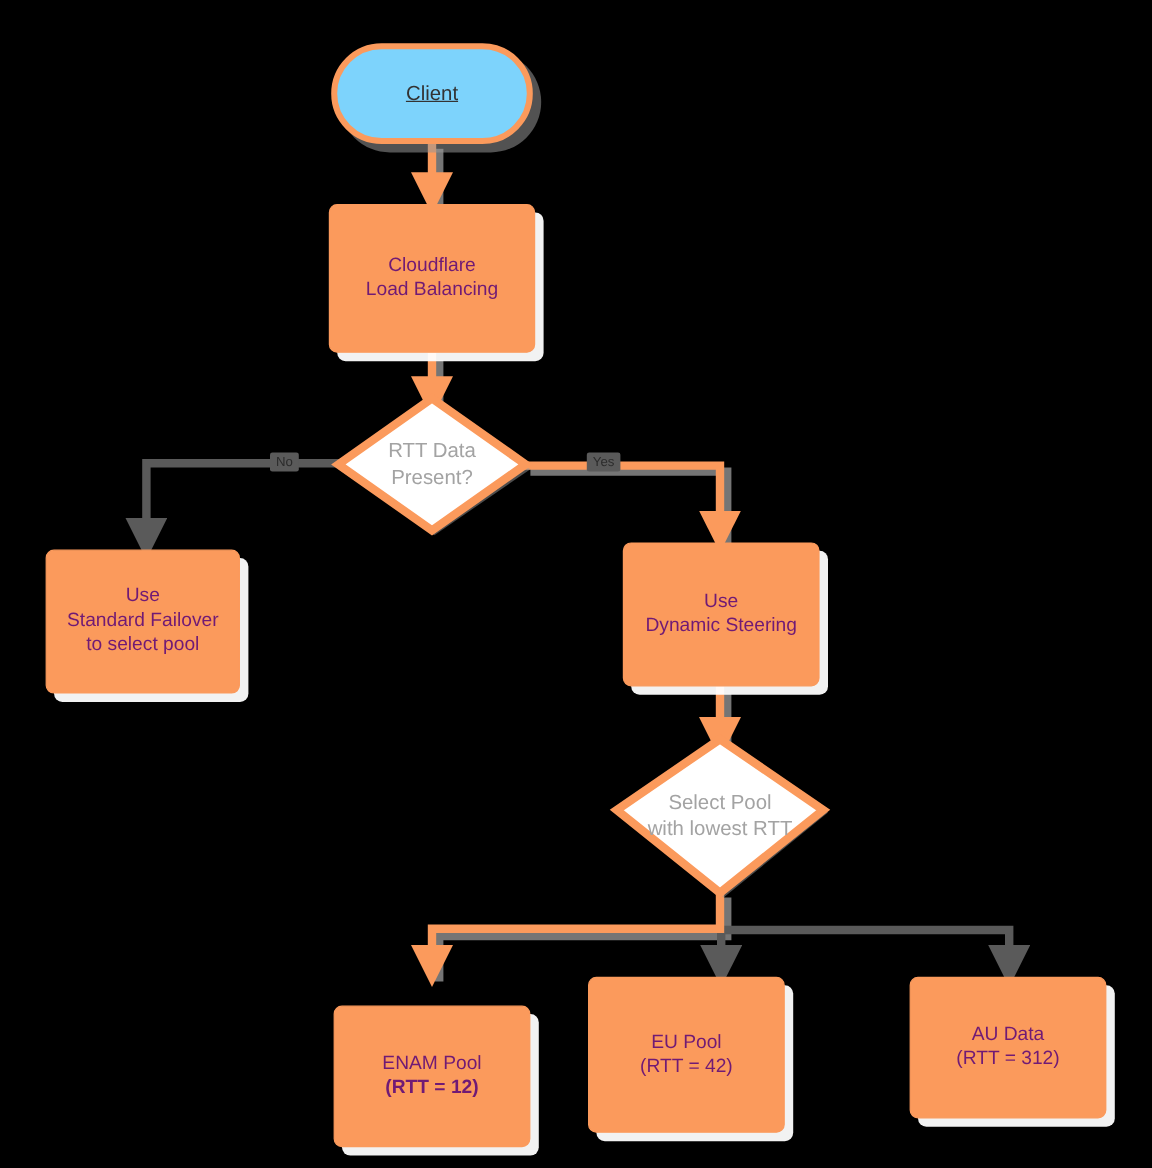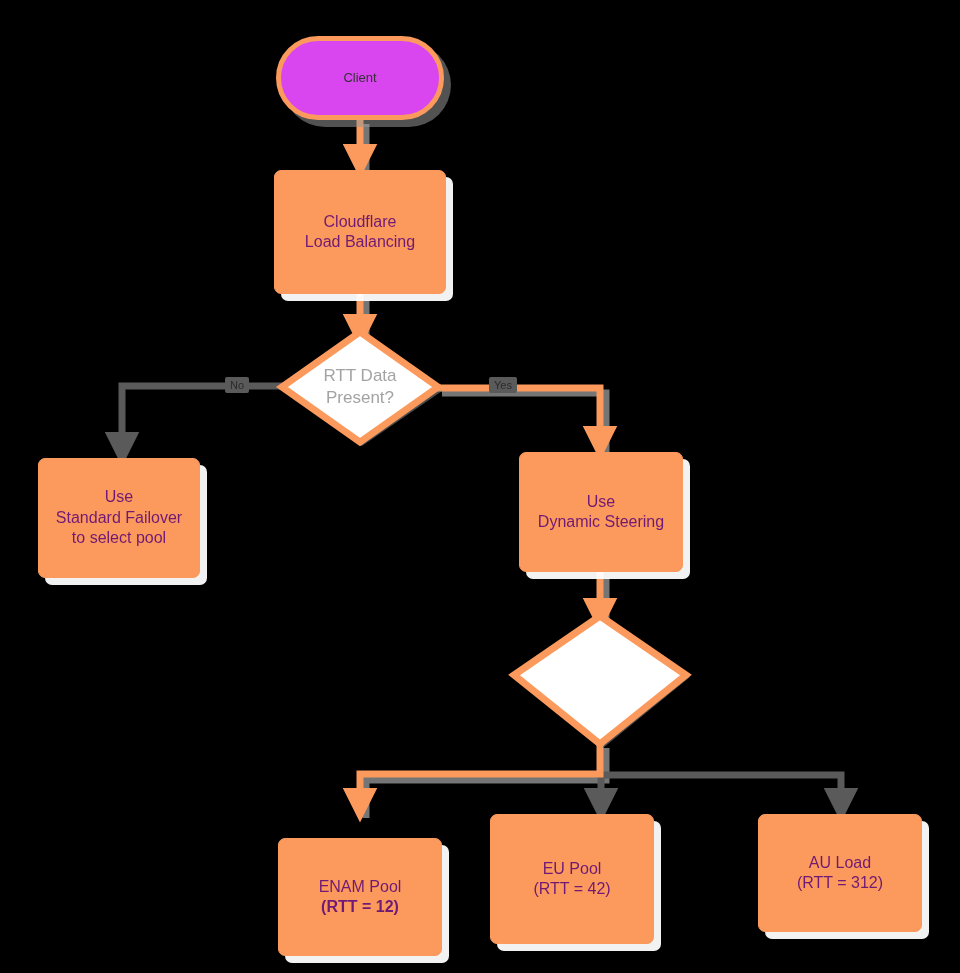--- a/index.html
+++ b/index.html
@@ -33,26 +33,27 @@
   }
   .node-box {
     background: #FB9A5C;
     border: 1px solid #FB9A5C;
     border-radius: 7px;
     color: #701a75;
     font-size: 16px;
     box-shadow: 7px 7px 0 0 rgba(255,255,255,0.95);
   }
   .node-stadium {
-    background: #d946ef;
+    background: #7dd3fc;
     border: 5px solid #FB9A5C;
     border-radius: 999px;
     color: #333333;
-    font-size: 13px;
+    font-size: 17px;
     box-shadow: 7px 7px 0 0 rgba(150,150,150,0.55);
+    text-decoration: underline;
   }
   .node-diamond-wrap {
     position: absolute;
   }
   .node-diamond-label {
     position: absolute;
     left: 0; top: 0;
     width: 100%; height: 100%;
     display: flex;
     align-items: center;
@@ -155,35 +156,43 @@
     </div>
   </div>
 
   <div class="node node-box" style="left:519px; top:452px; width:164px; height:120px;">
     <div>
       <div>Use</div>
       <div>Dynamic Steering</div>
     </div>
   </div>
 
+  <div class="node-diamond-wrap" style="left:514px; top:616px; width:172px; height:128px;">
+    <div class="node-diamond-label">
+      <div>
+        <div>Select Pool</div>
+        <div>with lowest RTT</div>
+      </div>
+    </div>
+  </div>
 
   <div class="node node-box" style="left:278px; top:814px; width:164px; height:118px;margin-top:24px;">
     <div>
       <div>ENAM Pool</div>
       <div class="bold">(RTT = 12)</div>
     </div>
   </div>
 
   <div class="node node-box" style="left:490px; top:814px; width:164px; height:130px;">
     <div>
       <div>EU Pool</div>
       <div>(RTT = 42)</div>
     </div>
   </div>
 
   <div class="node node-box" style="left:758px; top:814px; width:164px; height:118px;">
     <div>
-      <div>AU Load</div>
+      <div>AU Data</div>
       <div>(RTT = 312)</div>
     </div>
   </div>
 
 </div>
 
 </body></html>

